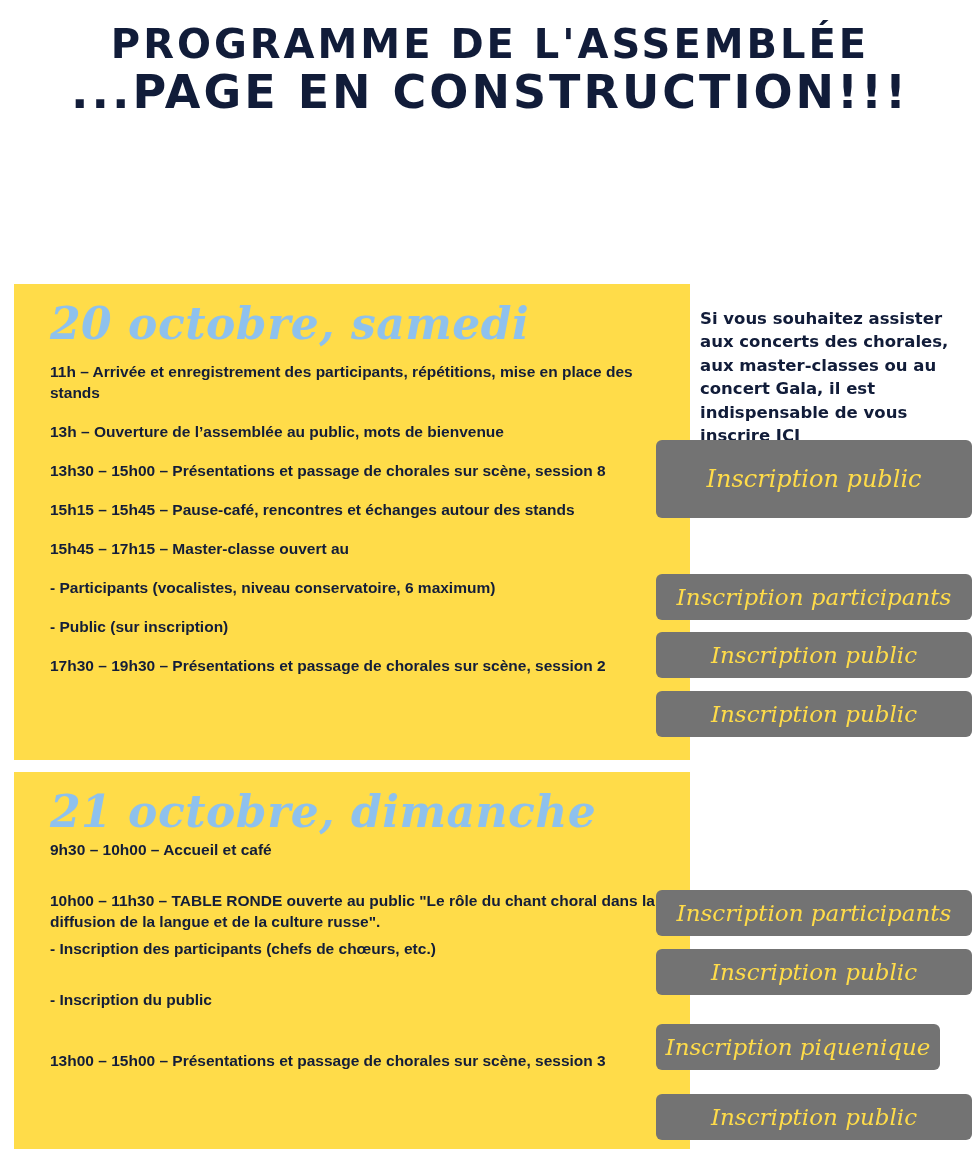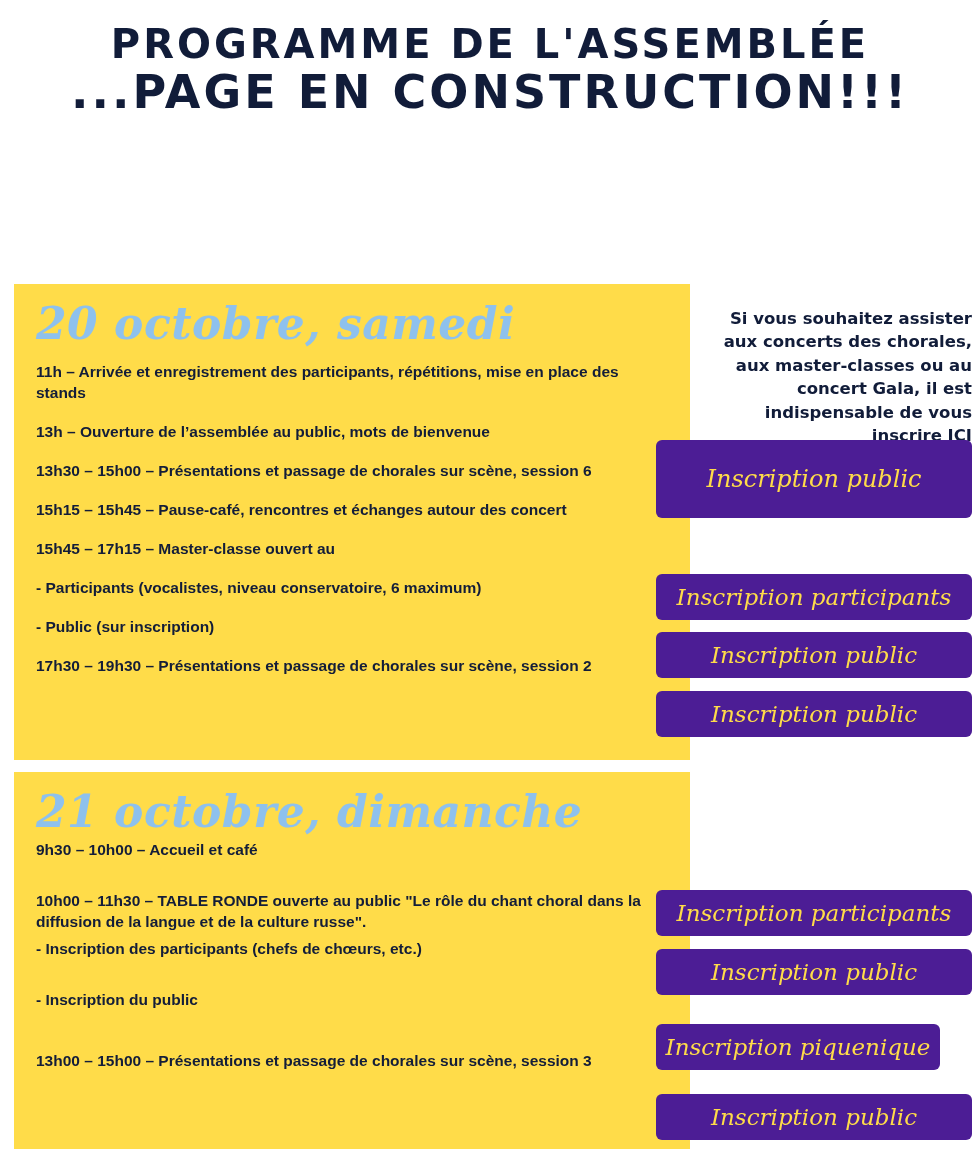--- a/index.html
+++ b/index.html
@@ -40,21 +40,21 @@
     position: relative;
     width: 980px;
   }
 
   .yellow-panel {
     position: absolute;
     background: #ffdc49;
     left: 14px;
     width: 676px;
     box-sizing: border-box;
-    padding: 18px 22px 22px 22px;
+    padding: 18px 22px 22px 36px;
   }
   #panel-sat { top: 166px; height: 476px; }
   #panel-sun { top: 654px; height: 495px; }
 
   .day-heading {
     font-family: "DejaVu Serif", serif;
     font-style: italic;
     font-weight: bold;
     font-size: 44px;
     color: #8ec1ed;
@@ -75,31 +75,31 @@
   .entry.tight { margin-bottom: 6px; }
   .entry.gap-lg { margin-bottom: 30px; }
   .entry.gap-xl { margin-bottom: 40px; }
 
   
   .side-note {
     position: absolute;
     left: 700px;
     top: 172px;
     width: 272px;
-    text-align: right;
+    text-align: left;
     font-family: "DejaVu Sans", sans-serif;
     font-weight: bold;
     font-size: 16.5px;
     line-height: 1.42;
     color: #111c39;
   }
 
   .btn {
     position: absolute;
-    background: #4c1d95;
+    background: #737373;
     color: #ffdc49;
     border: none;
     border-radius: 6px;
     font-family: "DejaVu Serif", serif;
     font-style: italic;
     font-size: 22px;
     text-align: center;
     padding: 0;
     cursor: pointer;
     display: flex;
@@ -125,22 +125,22 @@
   <span class="line1">PROGRAMME DE L'ASSEMBLÉE</span>
   <span class="line2">...PAGE EN CONSTRUCTION!!!</span>
 </div>
 
 <div class="content">
 
   <section class="yellow-panel" id="panel-sat">
     <h2 class="day-heading">20 octobre, samedi</h2>
     <p class="entry">11h – Arrivée et enregistrement des participants, répétitions, mise en place des stands</p>
     <p class="entry">13h – Ouverture de l’assemblée au public, mots de bienvenue</p>
-    <p class="entry">13h30 – 15h00  – Présentations et passage de chorales sur scène, session 6</p>
-    <p class="entry">15h15 – 15h45 – Pause-café, rencontres et échanges autour des concert</p>
+    <p class="entry">13h30 – 15h00  – Présentations et passage de chorales sur scène, session 8</p>
+    <p class="entry">15h15 – 15h45 – Pause-café, rencontres et échanges autour des stands</p>
     <p class="entry">15h45 – 17h15 – Master-classe ouvert au</p>
     <p class="entry"> - Participants (vocalistes, niveau conservatoire, 6 maximum)</p>
     <p class="entry"> - Public (sur inscription)</p>
     <p class="entry">17h30 – 19h30 – Présentations et passage de chorales sur scène, session 2</p>
   </section>
 
   <section class="yellow-panel" id="panel-sun">
     <h2 class="day-heading">21 octobre, dimanche</h2>
     <p class="entry gap-lg">9h30 – 10h00 – Accueil et café</p>
     <p class="entry tight">10h00 – 11h30 – TABLE RONDE ouverte au public "Le rôle du chant choral dans la diffusion de la langue et de la culture russe".</p>

